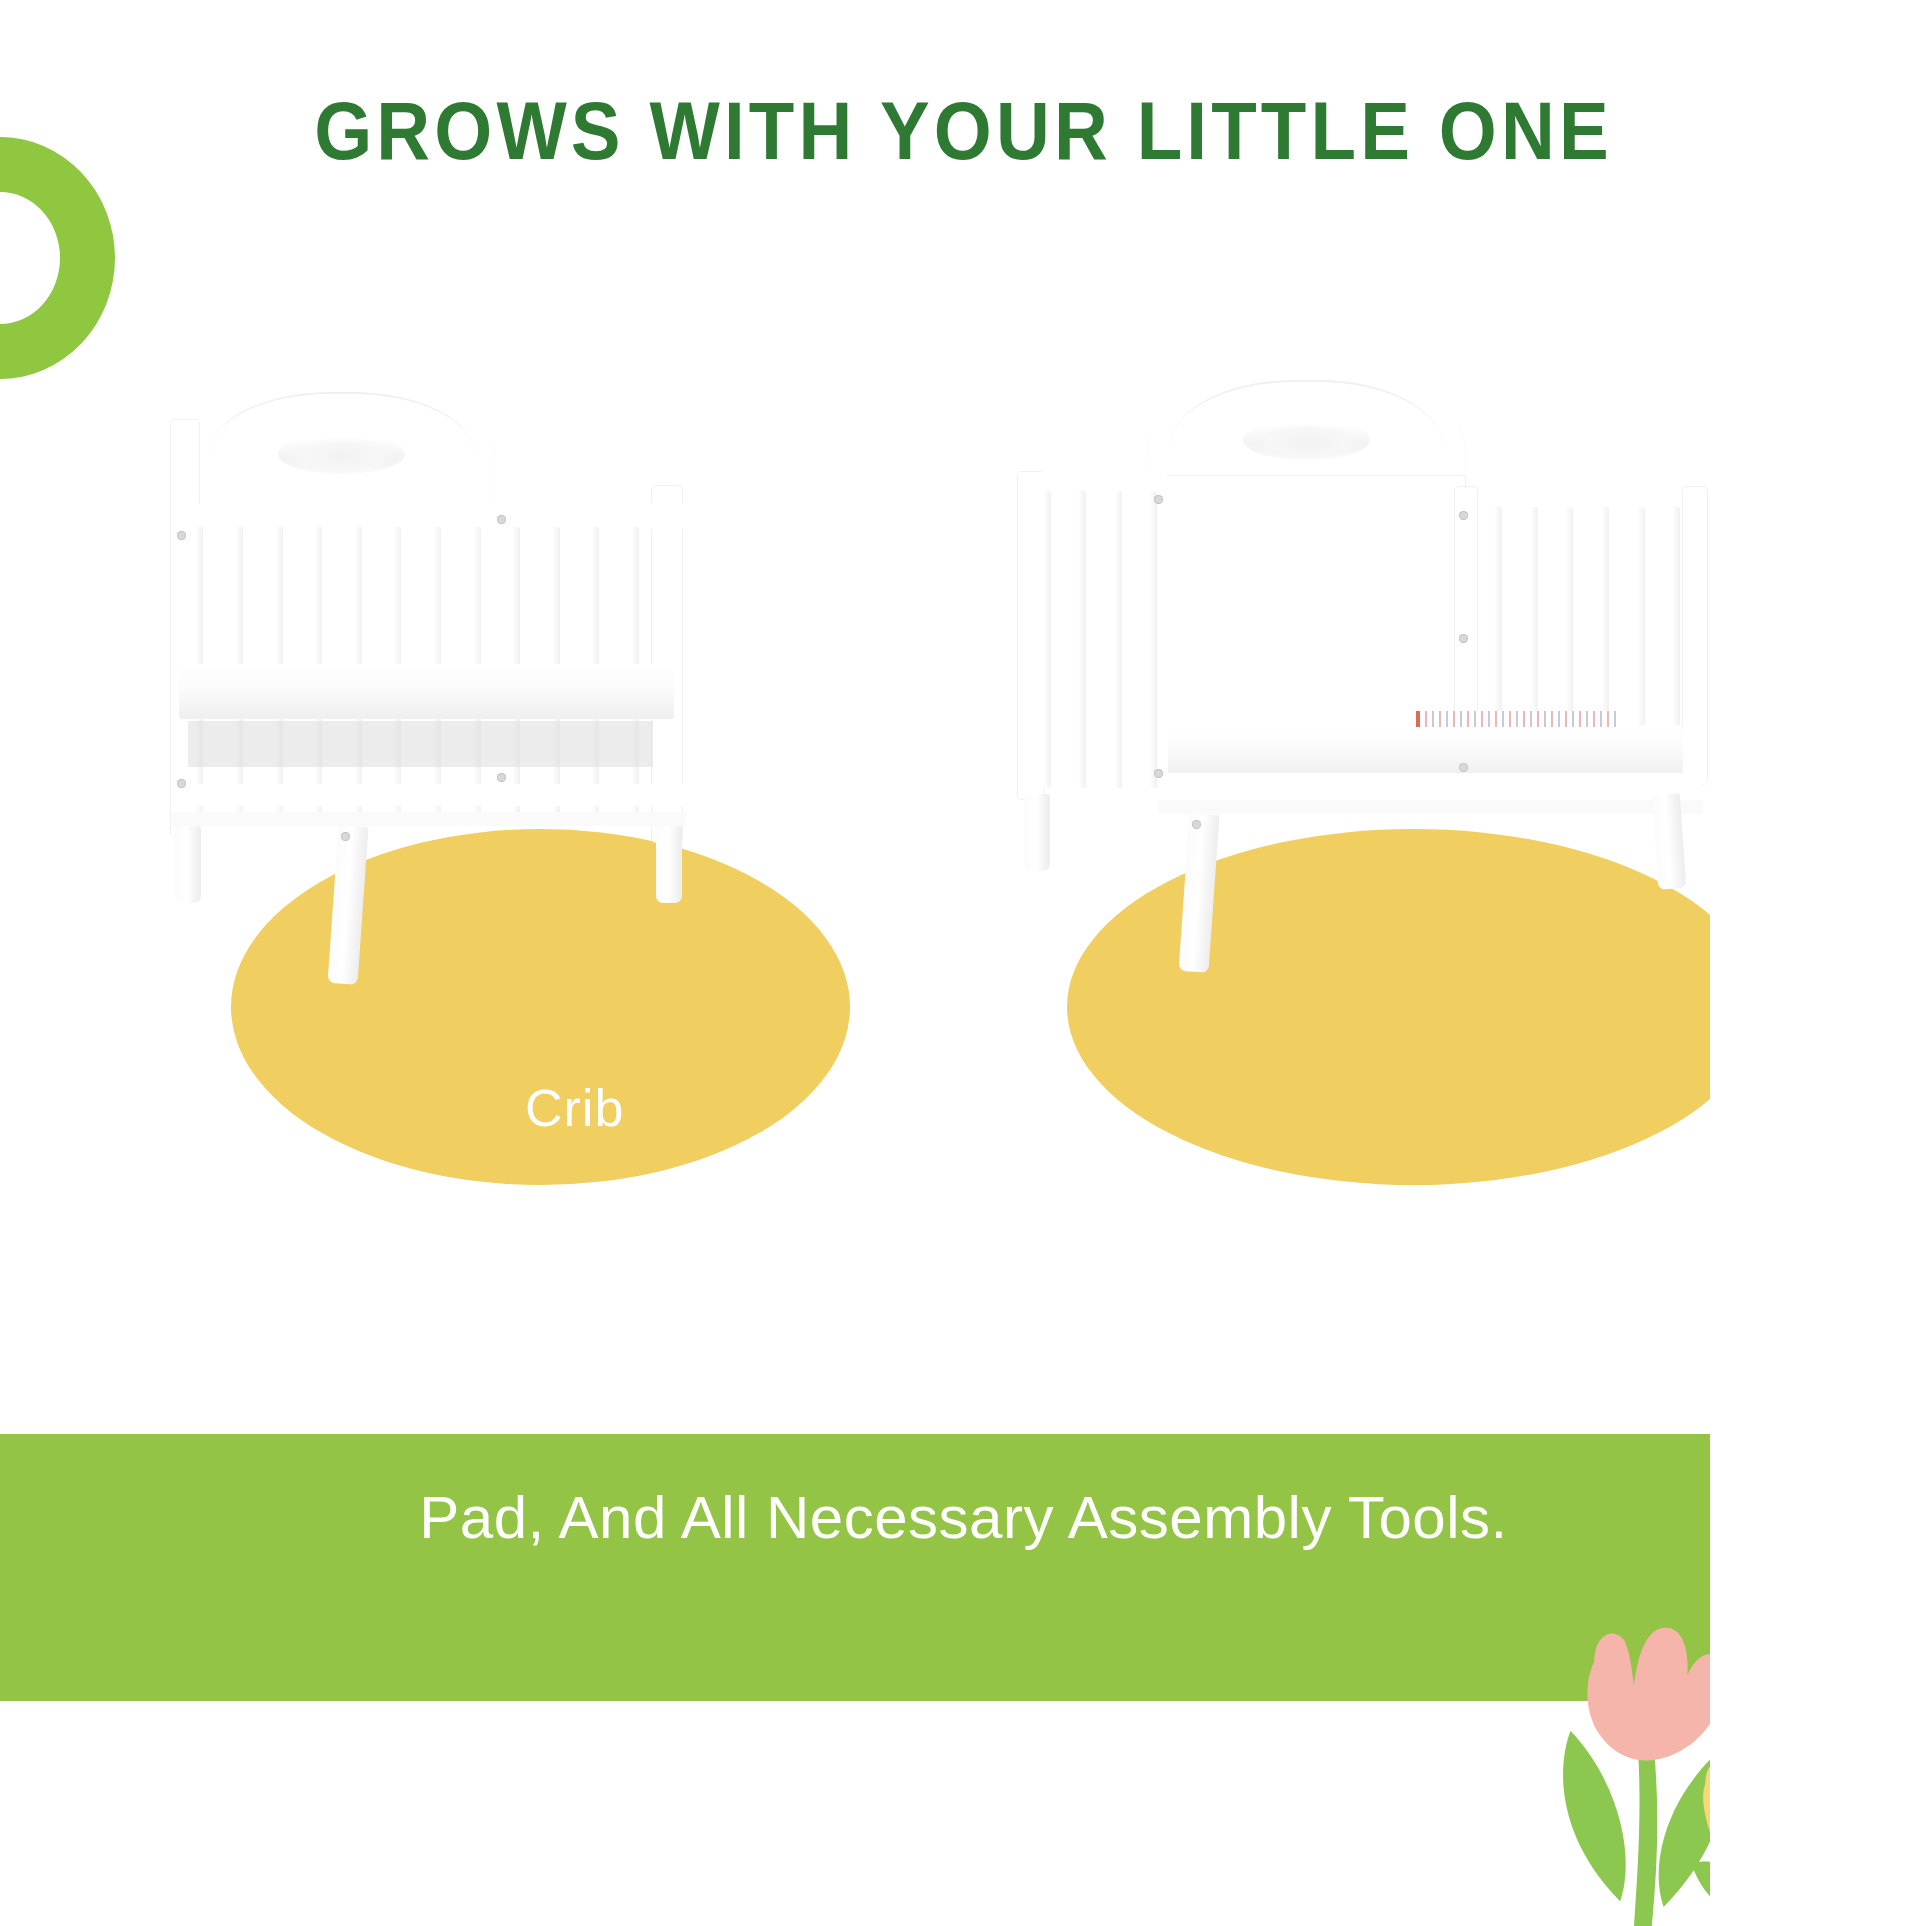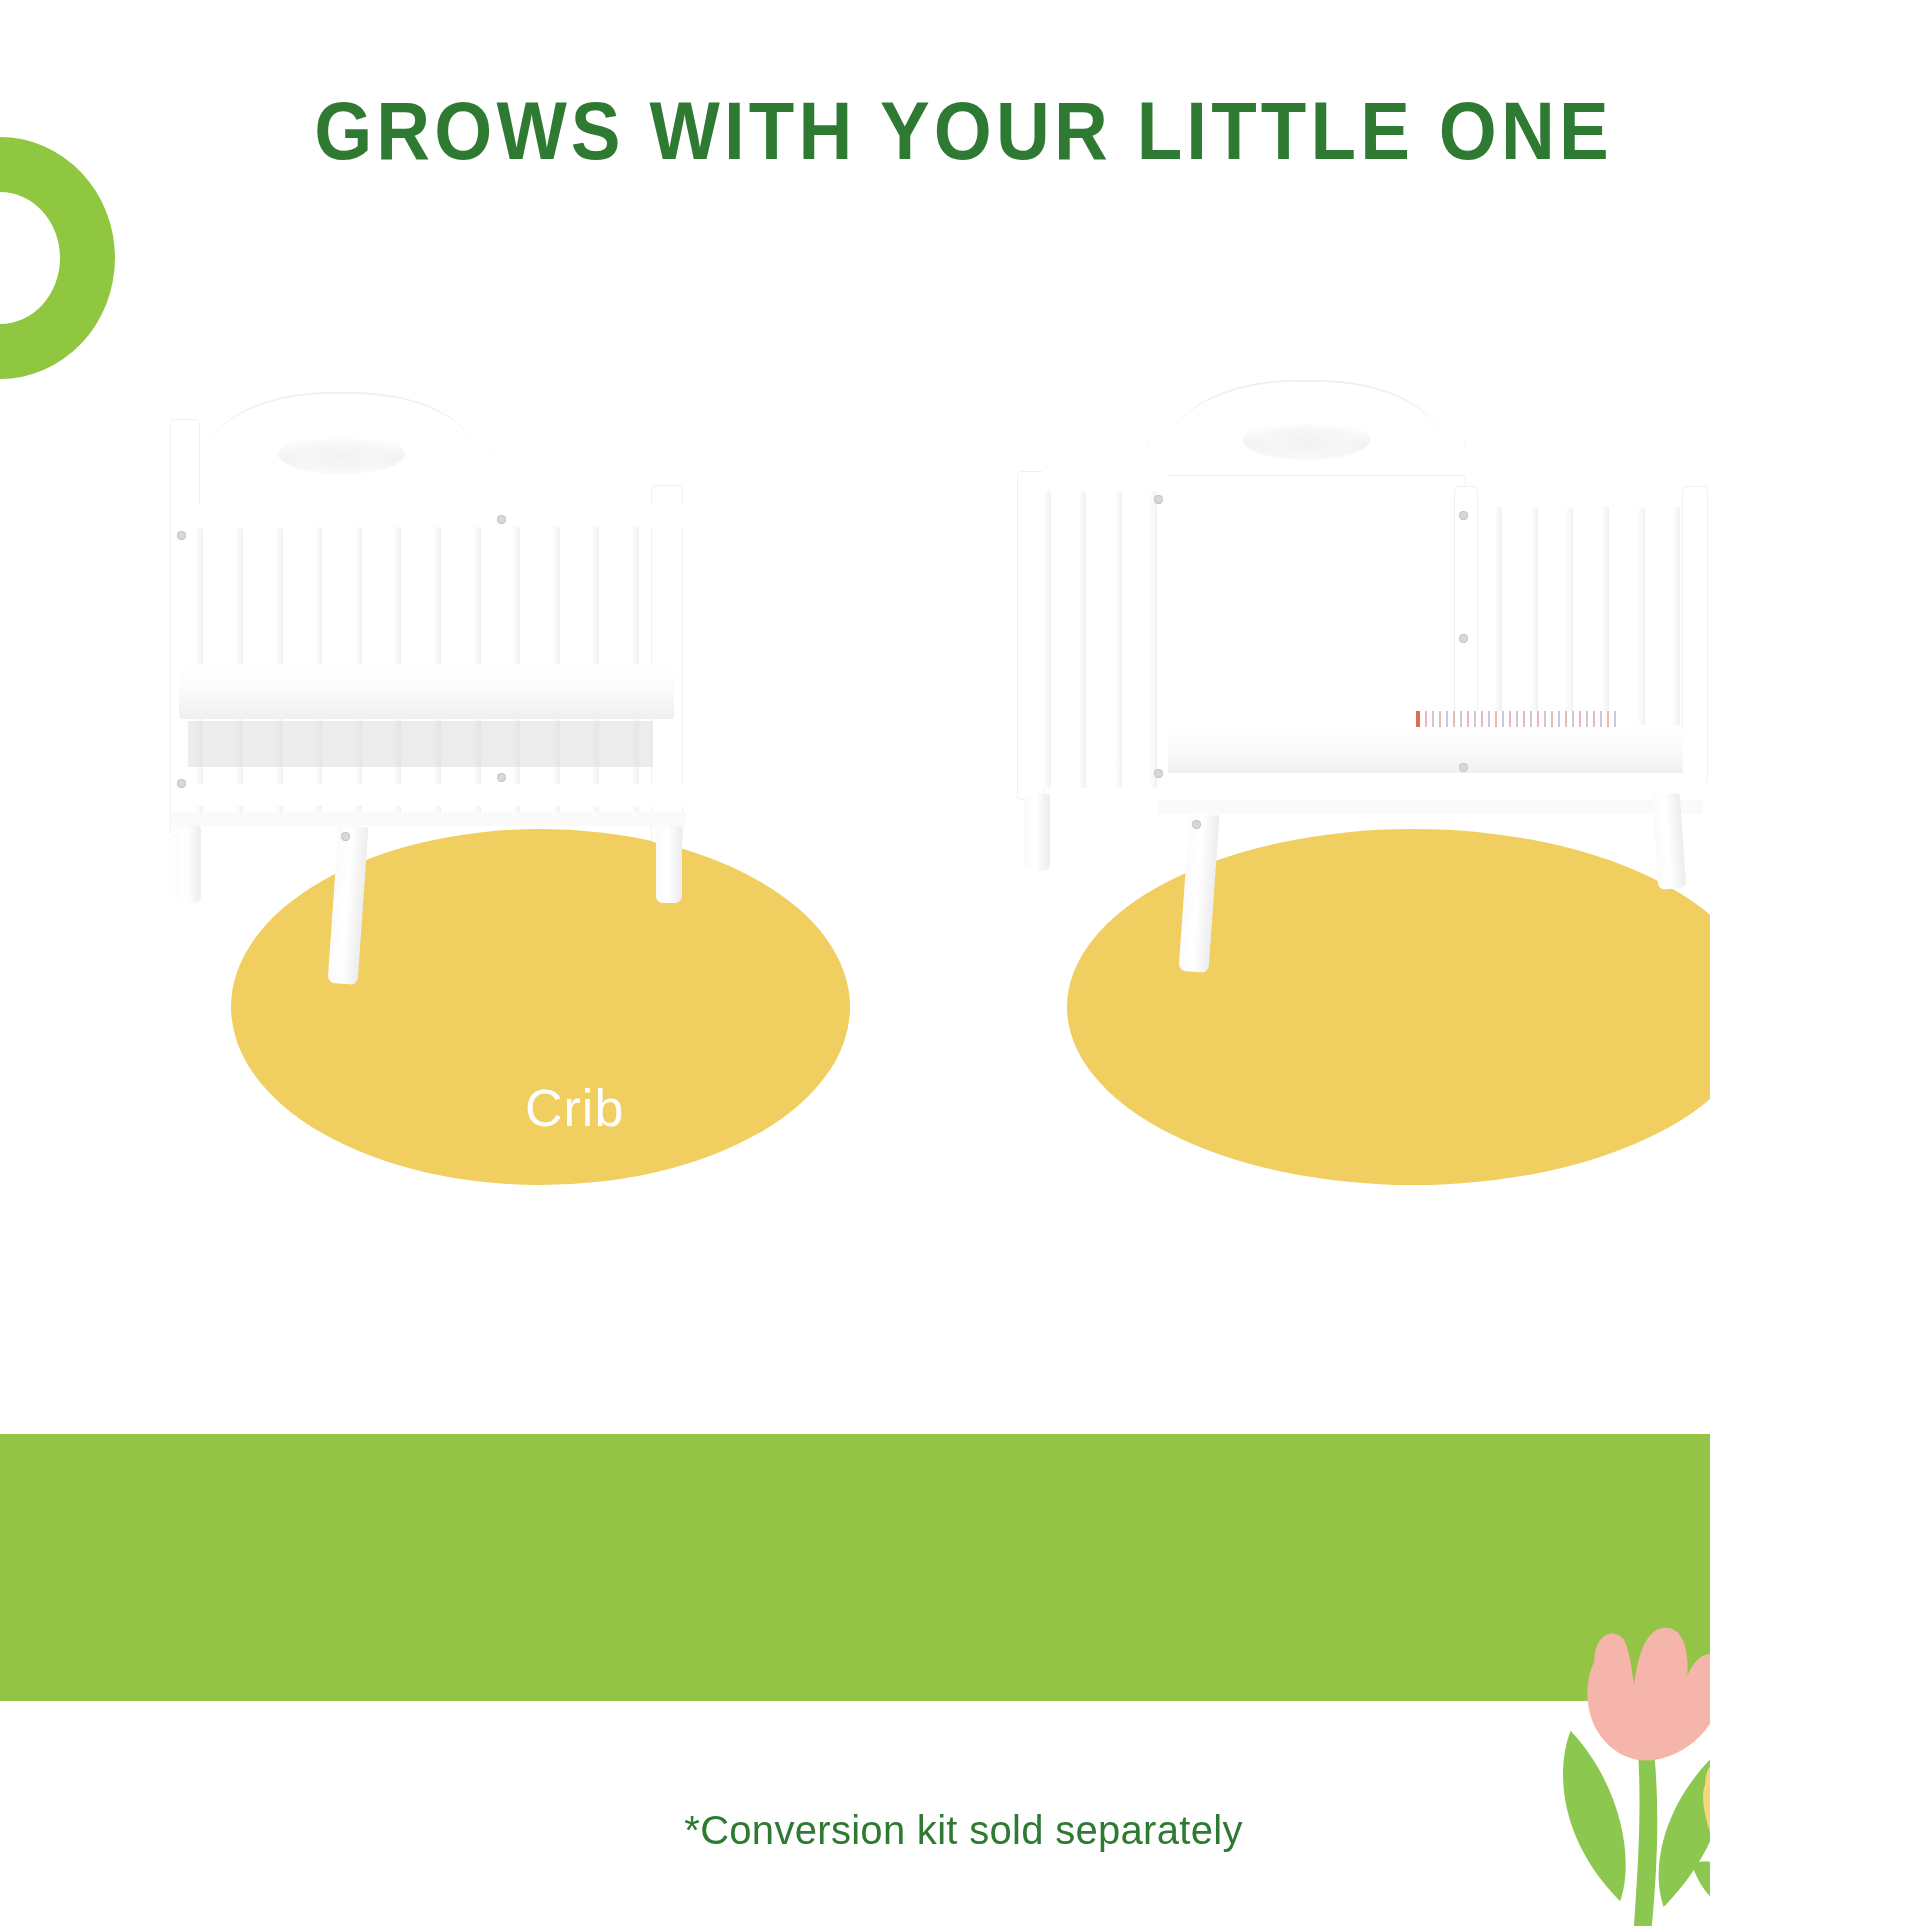--- a/index.html
+++ b/index.html
@@ -317,23 +317,23 @@
         <div class="screw" style="left:469px; top:297px;"></div>
         <div class="screw" style="left:469px; top:426px;"></div>
         <div class="screw" style="left:202px; top:483px;"></div>
       </div>
 
     </div>
   </div>
 
   <div class="banner"></div>
   <div class="banner-text">
+    <span class="l2">Pad, And All Necessary Assembly Tools.</span>
   </div>
 
-  <div class="footnote">*Conversion kit sold separately</div>
 
   <div class="tulips">
     <svg viewBox="0 0 406 326" width="402" height="323" aria-hidden="true">
 
       <g>
         <path d="M46 128 C30 170 36 240 96 300 C110 262 100 186 46 128 Z" fill="#8CC850"></path>
         <path d="M196 148 C210 190 196 248 140 306 C126 266 140 200 196 148 Z" fill="#8CC850"></path>
         <path d="M168 262 C196 254 230 270 252 310 C214 322 182 304 168 262 Z" fill="#8CC850"></path>
         <path d="M300 288 C326 280 358 296 376 326 C340 332 312 320 300 288 Z" fill="#8CC850"></path>
       </g>

